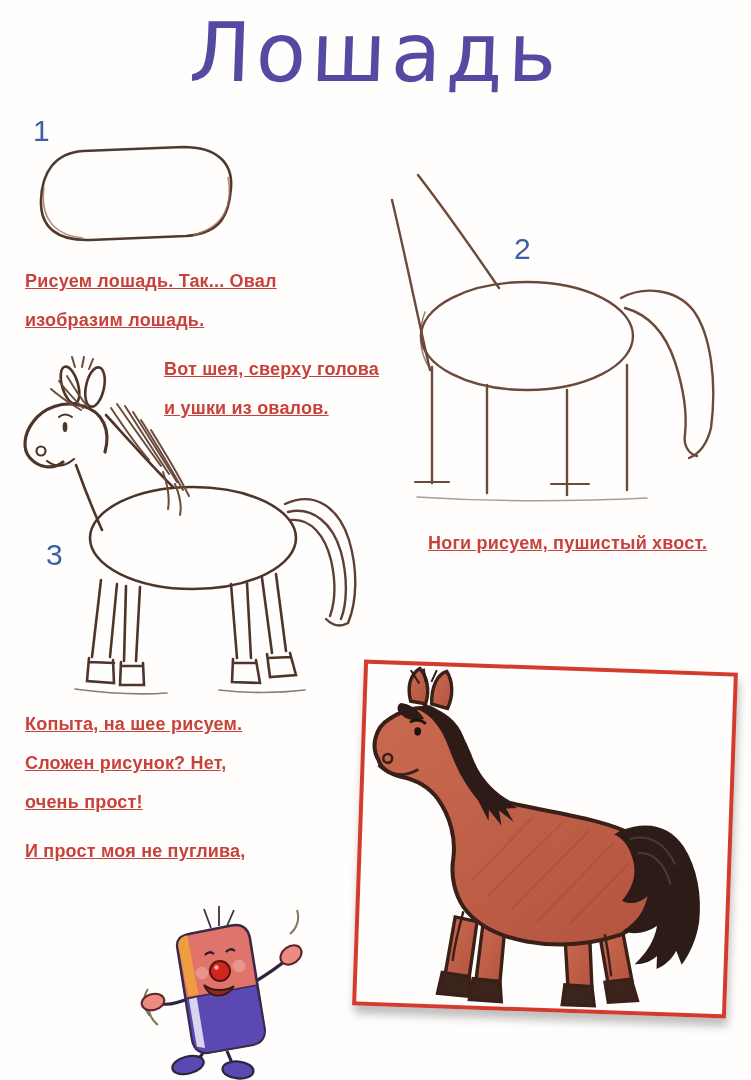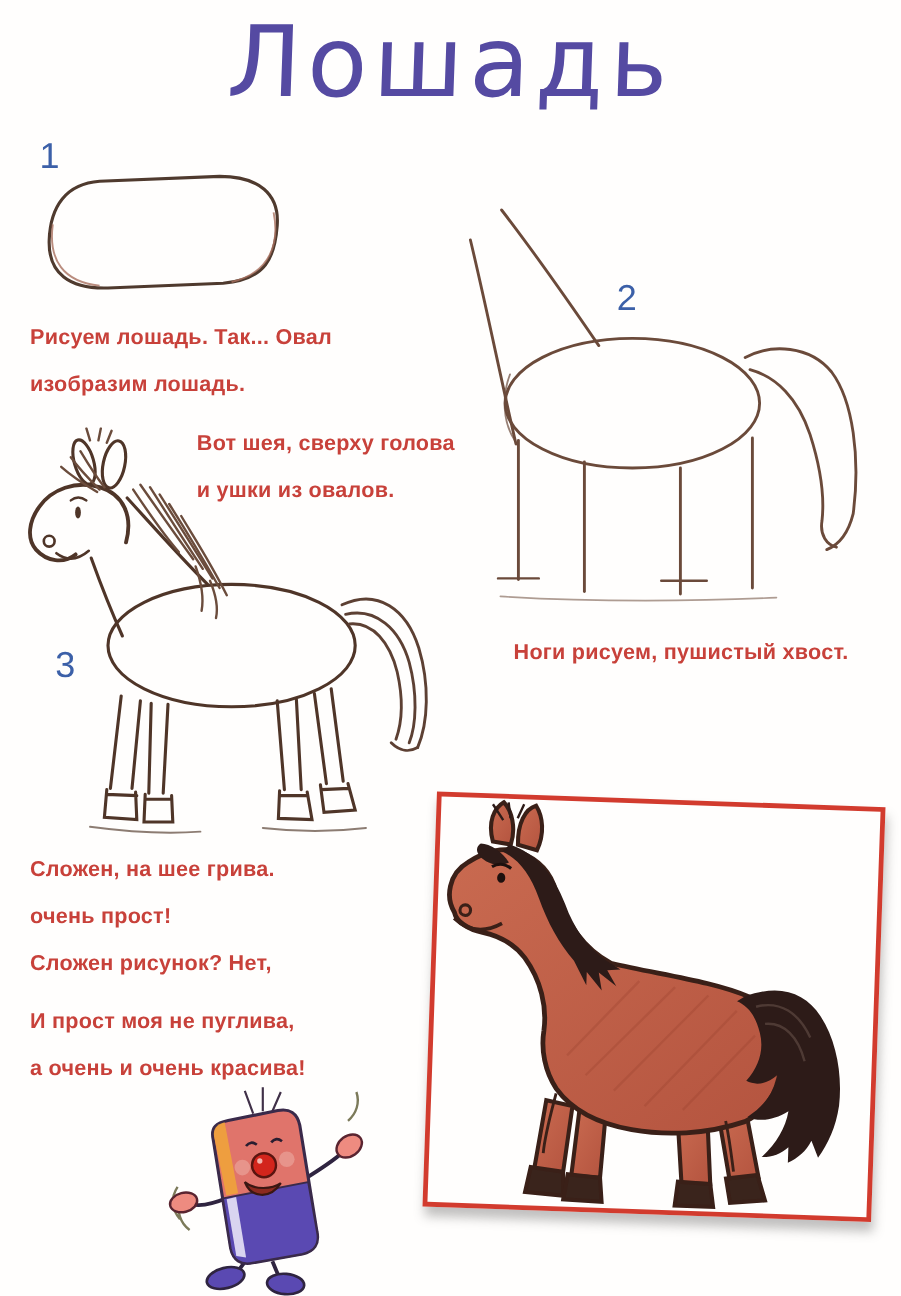--- a/index.html
+++ b/index.html
@@ -17,21 +17,21 @@
     transform:skewX(-2deg);
   }
   .step-num{
     font-size:30px;font-weight:400;color:#3c60a8;
     font-family:"Liberation Sans",sans-serif;
   }
   .caption{
     font-size:18px;font-weight:bold;line-height:39px;color:#c8413a;
     letter-spacing:0.2px;white-space:nowrap;
   }
-  .caption .line{display:block;}
+  .caption .line{display:block;text-decoration:underline;}
   #frame{
     left:358px;top:666px;width:366px;height:338px;
     background:#fffefd;border:4px solid #d23b2e;
     transform:rotate(2deg);transform-origin:50% 50%;
     box-shadow:2px 8px 9px rgba(90,90,90,0.38);
   }
   svg{display:block;}
 </style>
 </head>
 <body>
@@ -140,28 +140,27 @@
 
     <g stroke="#5d4033" stroke-width="2.4" fill="none" stroke-linecap="round">
       <path d="M 270 148 C 300 134 324 152 334 184 C 343 214 342 246 333 267"></path>
       <path d="M 273 156 C 298 150 318 168 326 196 C 333 222 332 248 326 263"></path>
       <path d="M 276 164 C 296 162 310 180 316 204 C 321 226 320 246 315 260"></path>
       <path d="M 333 267 C 326 271 318 270 311 263"></path>
     </g>
   </svg>
 
   <div class="abs caption" style="left:25px;top:705px">
-    <span class="line">Сложен, на шее грива.</span>
+    <span class="line">Копыта, на шее рисуем.</span>
+    <span class="line">Сложен рисунок? Нет,</span>
     <span class="line">очень прост!</span>
-    <span class="line">Сложен рисунок? Нет,</span>
   </div>
 
   <div class="abs caption" style="left:25px;top:832px">
     <span class="line">И прост моя не пуглива,</span>
-    <span class="line">а очень и очень красива!</span>
   </div>
 
   <div id="frame" class="abs">
     <svg width="366" height="338" viewBox="0 0 366 338">
       <defs>
         <linearGradient id="coat" x1="0" y1="0" x2="1" y2="1">
           <stop offset="0" stop-color="#c96a50"></stop>
           <stop offset="1" stop-color="#b4543f"></stop>
         </linearGradient>
       </defs>

